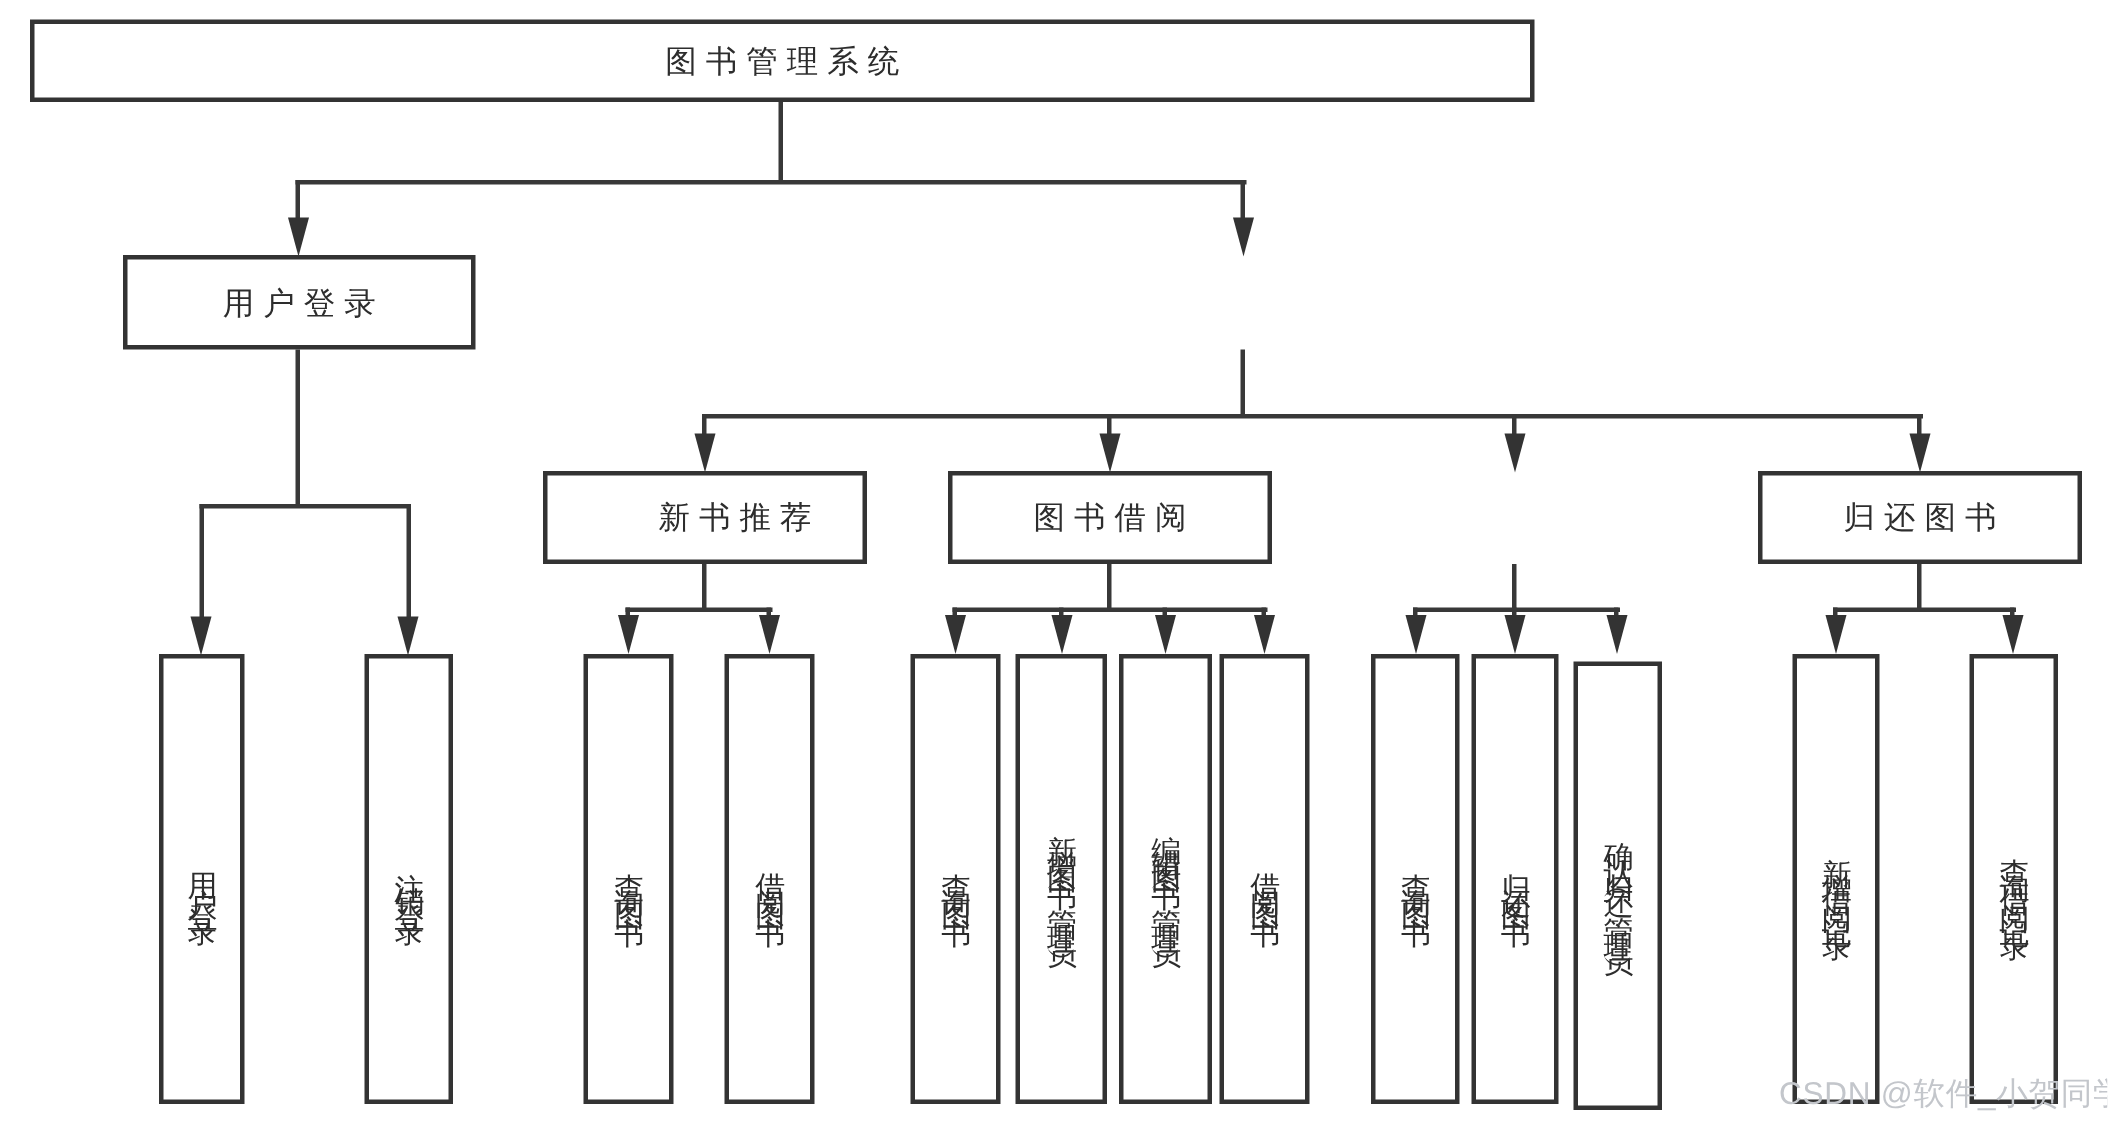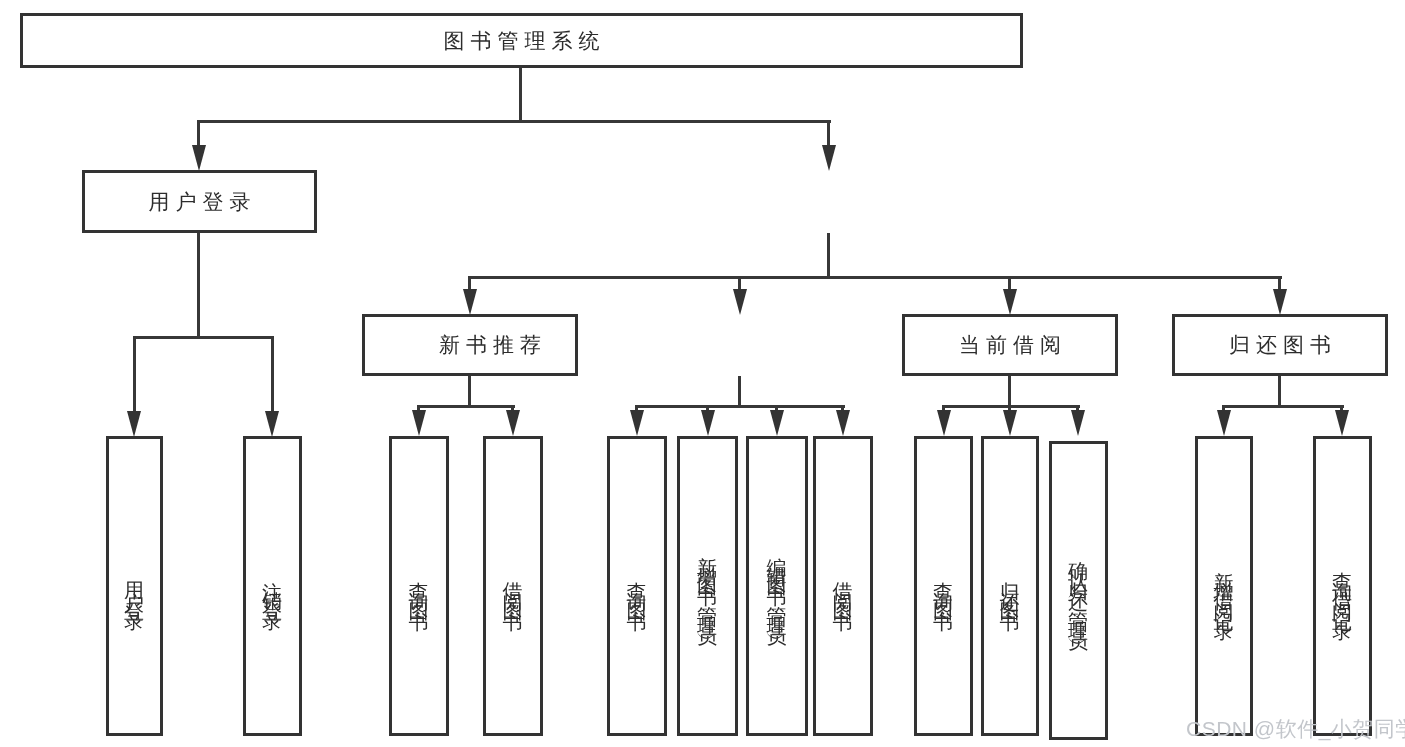--- a/index.html
+++ b/index.html
@@ -60,21 +60,21 @@
   <div class="line" style="left:468px; top:276px; width:3px; height:15px;"></div>
   <div class="line" style="left:738px; top:276px; width:3px; height:15px;"></div>
   <div class="line" style="left:1008px; top:276px; width:3px; height:15px;"></div>
   <div class="line" style="left:1278px; top:276px; width:3px; height:15px;"></div>
   <div class="arrow" style="left:463px; top:289px;"></div>
   <div class="arrow" style="left:733px; top:289px;"></div>
   <div class="arrow" style="left:1003px; top:289px;"></div>
   <div class="arrow" style="left:1273px; top:289px;"></div>
 
   <div class="box" style="left:362px; top:314px; width:216px; height:62px;padding-left:40px;">新书推荐</div>
-  <div class="box" style="left:902px; top:314px; width:216px; height:62px;">当前借阅</div>
+  <div class="box" style="left:632px; top:314px; width:216px; height:62px;">图书借阅</div>
   <div class="box" style="left:1172px; top:314px; width:216px; height:62px;">归还图书</div>
 
   <div class="line" style="left:468px; top:376px; width:3px; height:30px;"></div>
   <div class="line" style="left:417px; top:405px; width:98px; height:3px;"></div>
   <div class="line" style="left:417px; top:405px; width:3px; height:9px;"></div>
   <div class="line" style="left:511px; top:405px; width:3px; height:9px;"></div>
   <div class="arrow" style="left:412px; top:410px;"></div>
   <div class="arrow" style="left:506px; top:410px;"></div>
 
   <div class="line" style="left:738px; top:376px; width:3px; height:30px;"></div>

